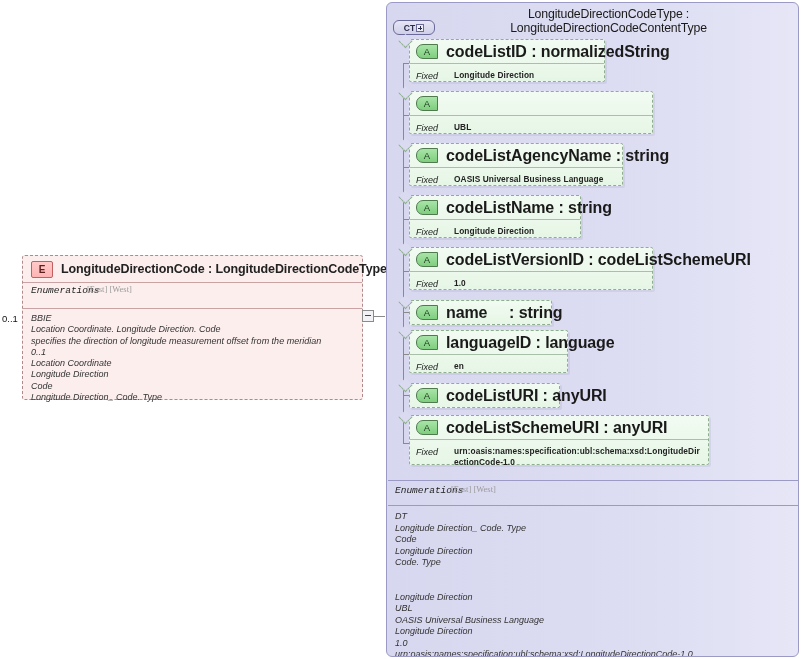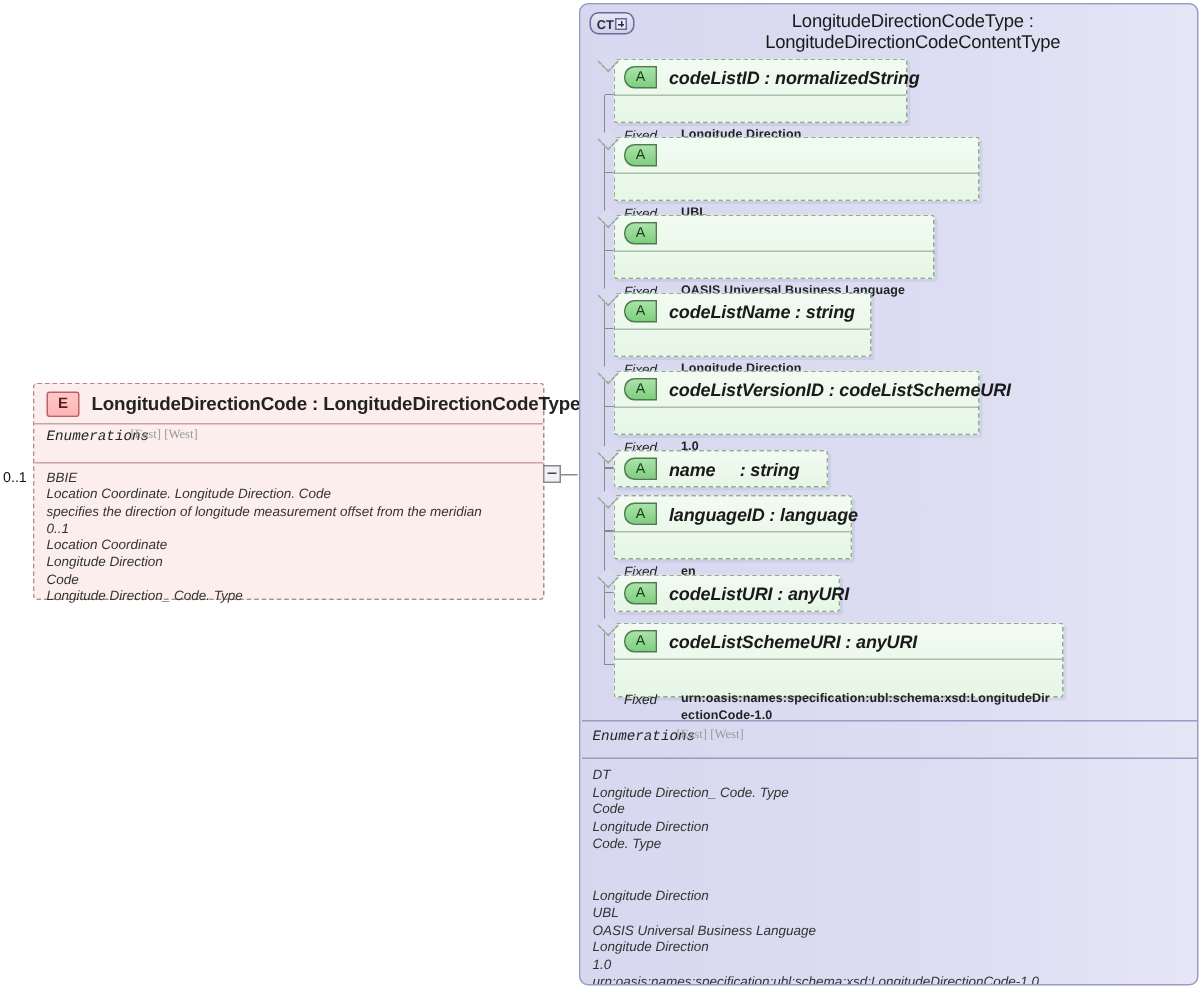--- a/index.html
+++ b/index.html
@@ -105,22 +105,22 @@
     border-radius:6px;
     box-sizing:border-box;
     overflow:hidden;
   }
   #ct-header{
     position:relative;
     padding:4px 6px 3px 6px;
     text-align:center;
   }
   .icon-CT{
-    position:absolute;left:6px;top:5px;
-    width:30px;height:15px;
+    position:absolute;left:6px;top:17px;
+    width:42px;height:15px;
     background:linear-gradient(#e6e6f6,#cfcfe8);
     border:1px solid #6a6a9a;
     border-radius:6px;
     display:flex;align-items:center;justify-content:center;
     gap:1px;
     font-size:8.5px;font-weight:bold;color:#2a2a4a;
     box-sizing:border-box;
   }
   .icon-CT .plusbox{
     width:8px;height:8px;
@@ -180,28 +180,27 @@
     border:1px solid #4e7a4e;
     border-top-left-radius:7px;
     border-bottom-left-radius:7px;
     display:inline-flex;align-items:center;justify-content:center;
     font-size:9.5px;color:#1d3a1d;
     margin-right:8px;
     flex:none;
     box-sizing:border-box;
   }
   .attr-name{
-    font-size:12px;font-weight:bold;color:#1a1a1a;
+    font-size:16px;font-weight:bold;color:#1a1a1a;
     white-space:pre;
     letter-spacing:-0.1px;
-    font-style:italic;
   }
   .attr-fixed{
     border-top:1px solid #a8c0a8;
-    padding:20px 6px 3px 6px;
+    padding:6px 6px 3px 6px;
     display:flex;
     align-items:flex-start;
     box-sizing:border-box;
   }
   .fixed-label{
     font-size:9px;font-style:italic;color:#222;
     width:38px;flex:none;
     padding-top:0.5px;
   }
   .fixed-value{
@@ -304,20 +303,21 @@
     </div>
     <div class="attr-fixed">
       <span class="fixed-label">Fixed</span>
       <span class="fixed-value">UBL</span>
     </div>
   </div>
 
   <div class="attr-row" style="left:22px;top:140px;width:214px;height:43px;">
     <div class="attr-head">
       <span class="icon-A">A</span>
+      <span class="attr-name">codeListAgencyName : string</span>
     </div>
     <div class="attr-fixed">
       <span class="fixed-label">Fixed</span>
       <span class="fixed-value">OASIS Universal Business Language</span>
     </div>
   </div>
 
   <div class="attr-row" style="left:22px;top:192px;width:172px;height:43px;">
     <div class="attr-head">
       <span class="icon-A">A</span>

